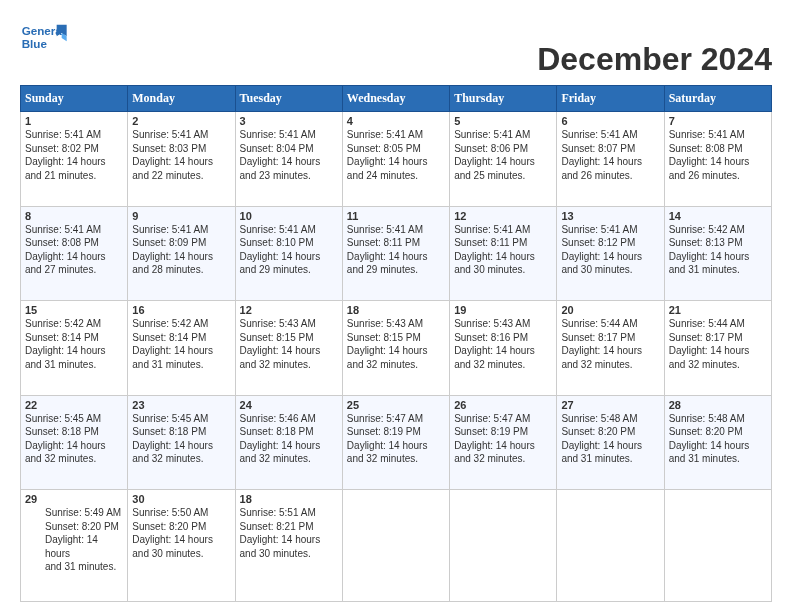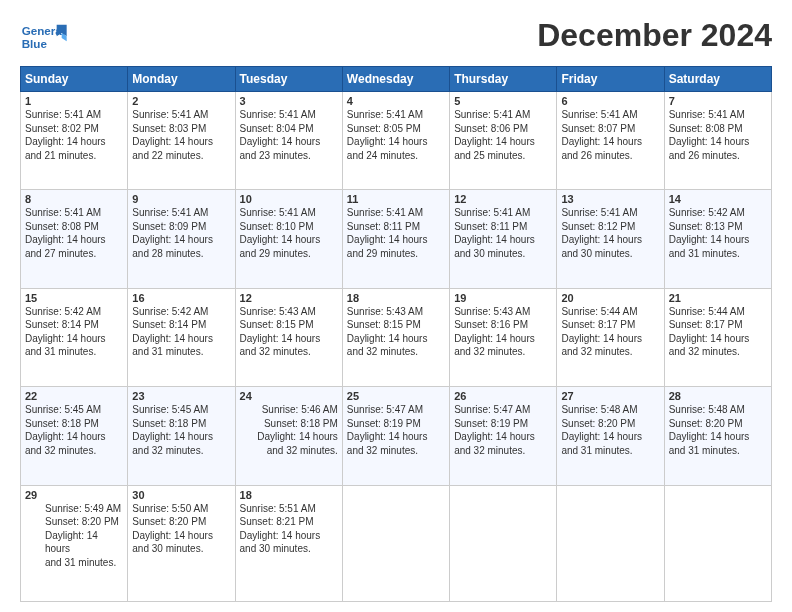--- a/index.html
+++ b/index.html
@@ -18,20 +18,21 @@
       flex-direction: column;
     }
     .header {
       display: flex;
       justify-content: space-between;
       align-items: flex-start;
       margin-bottom: 8px;
     }
     .title-block {
       text-align: right;
+      margin-top: 24px;
     }
     .main-title {
       font-size: 32px;
       font-weight: bold;
       color: #333;
       line-height: 1.1;
     }
     .subtitle {
       font-size: 14px;
       color: #555;
@@ -43,20 +44,21 @@
       flex: 1;
     }
     .calendar th {
       background-color: #2a6db5;
       color: #fff;
       font-size: 12px;
       font-weight: bold;
       padding: 5px 4px;
       text-align: left;
       border: 1px solid #1a5090;
+      font-family: Liberation Serif, serif;
     }
     .calendar td {
       border: 1px solid #ccc;
       vertical-align: top;
       padding: 3px 4px;
       font-size: 9px;
       color: #333;
       width: calc(100% / 7);
       background: #fff;
     }
@@ -281,21 +283,21 @@
           </td>
           <td>
             <span class="day-num">23</span>
             <div class="day-info" style="white-space: pre-line;">Sunrise: 5:45 AM
 Sunset: 8:18 PM
 Daylight: 14 hours
 and 32 minutes.</div>
           </td>
           <td>
             <span class="day-num">24</span>
-            <div class="day-info" style="white-space: pre-line; text-align: right;">Sunrise: 5:46 AM
+            <div class="day-info" style="white-space: pre-line;">Sunrise: 5:46 AM
 Sunset: 8:18 PM
 Daylight: 14 hours
 and 32 minutes.</div>
           </td>
           <td>
             <span class="day-num">25</span>
             <div class="day-info" style="white-space: pre-line;">Sunrise: 5:47 AM
 Sunset: 8:19 PM
 Daylight: 14 hours
 and 32 minutes.</div>

